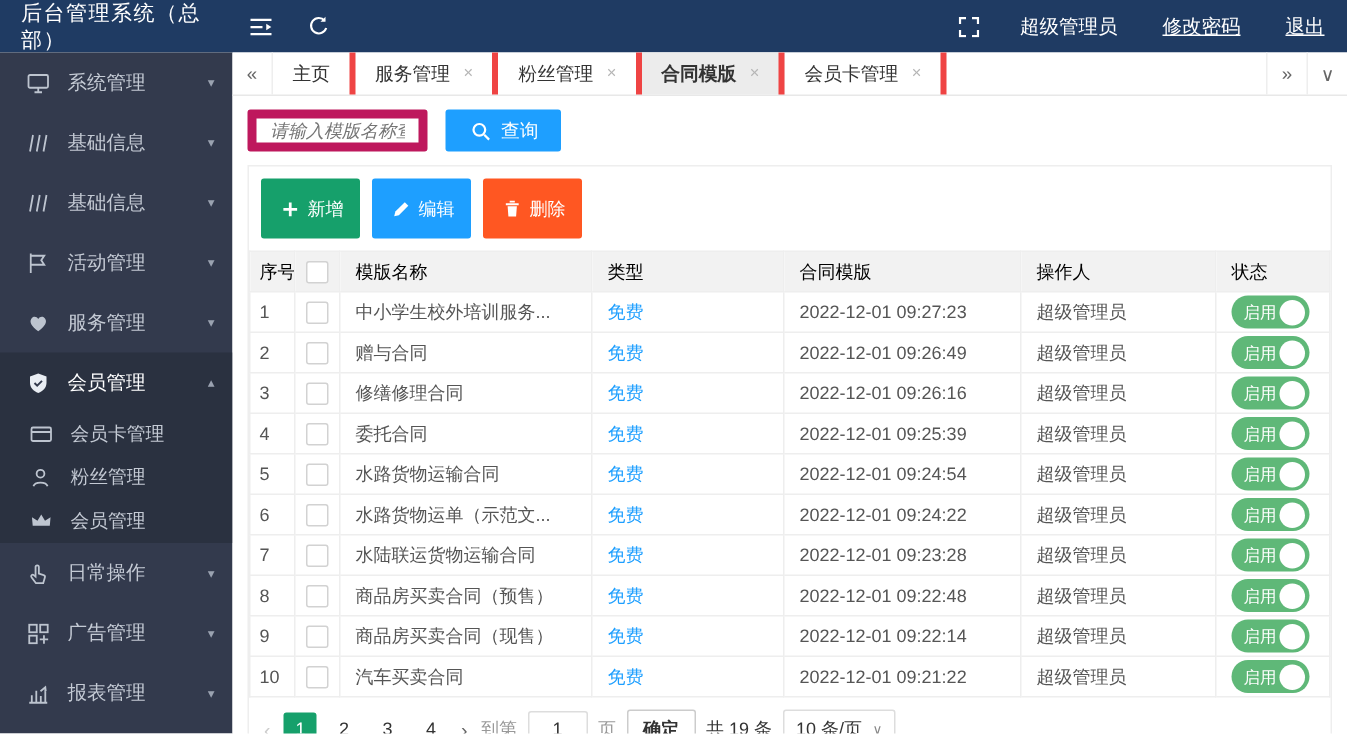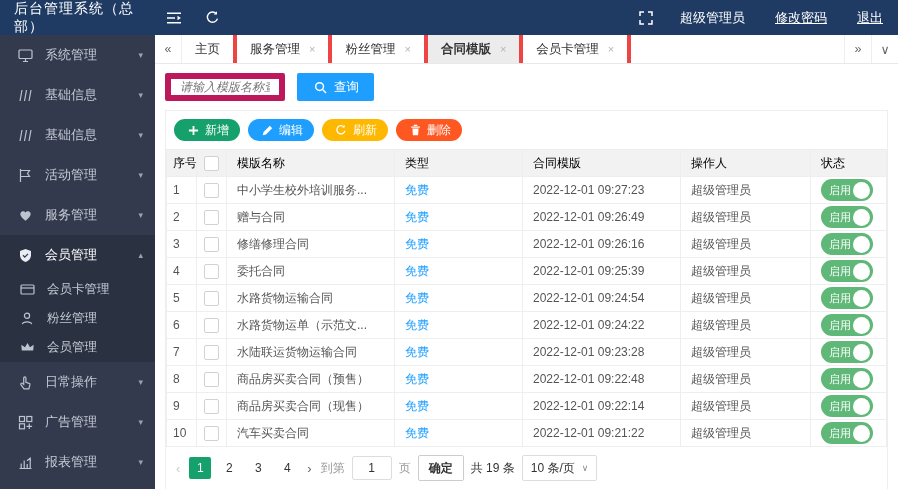--- a/index.html
+++ b/index.html
@@ -42,21 +42,21 @@
   .tab .close { color:#b5b5b5; font-size:11px; font-weight:normal; }
 
   
   .search-row { padding:9px 10px; display:flex; gap:12px; align-items:center; flex:none; }
   .search-input { width:120px; height:28px; border:6px solid #be185d; border-radius:2px; padding:0 9px; font-size:12px; color:#333; outline:none; font-family:inherit;font-style:italic; }
   .btn-search { height:28px; background:#1e9fff; color:#fff; border:none; border-radius:2px; padding:0 15px; display:flex; gap:6px; align-items:center; font-size:12.5px; cursor:pointer; font-family:inherit;justify-content:flex-end; }
 
   
   .card { margin:0 10px; border:1px solid #eee; flex:none; }
   .toolbar { padding:8px; display:flex; gap:8px; }
-  .tbtn { height:22px; border:none; border-radius:12px; color:#fff; padding:0 11px; font-size:12px; display:flex; align-items:center; gap:4px; cursor:pointer; font-family:inherit; }
+  .tbtn { height:40px; border:none; border-radius:2px; color:#fff; padding:0 11px; font-size:12px; display:flex; align-items:center; gap:4px; cursor:pointer; font-family:inherit; }
 
   
   table { width:100%; border-collapse:collapse; font-size:12px; color:#555; table-layout:fixed; }
   th, td { border:1px solid #eee; height:27px; padding:0 10px; text-align:left; font-weight:normal; overflow:hidden; white-space:nowrap; }
   th { background:#f2f2f2; color:#000000; }
   th.c-no, td.c-no { width:30px; padding:0 6px; }
   th.c-cb, td.c-cb { width:30px; padding:0 6px; text-align:center; }
   th.c-name, td.c-name { width:168px; }
   th.c-type, td.c-type { width:128px; }
   th.c-date, td.c-date { width:158px; }
@@ -293,29 +293,20 @@
             <span>新增</span>
           </button>
           <button class="tbtn" style="background: rgb(30, 159, 255);">
             <span class="icon-box">
               <svg width="11" height="11" viewBox="0 0 14 14">
                 <path d="M1 13l1-4 8-8 3 3-8 8z" fill="#fff"></path>
               </svg>
             </span>
             <span>编辑</span>
           </button>
-          <button class="tbtn" style="background: rgb(255, 184, 0);">
-            <span class="icon-box">
-              <svg width="12" height="12" viewBox="0 0 16 16">
-                <path d="M13.3 9.2A5.5 5.5 0 1 1 12.2 4" fill="none" stroke="#fff" stroke-width="1.8"></path>
-                <path d="M12.8 1.2v3.6H9.2z" fill="#fff"></path>
-              </svg>
-            </span>
-            <span>刷新</span>
-          </button>
           <button class="tbtn" style="background: rgb(255, 87, 34);">
             <span class="icon-box">
               <svg width="11" height="12" viewBox="0 0 12 14" fill="#fff">
                 <path d="M1 3h10v1.4H1zM4 1h4v1.4H4zM2.4 5.2h7.2L9 13.2H3z"></path>
               </svg>
             </span>
             <span>删除</span>
           </button>
         </div>
       <table>

